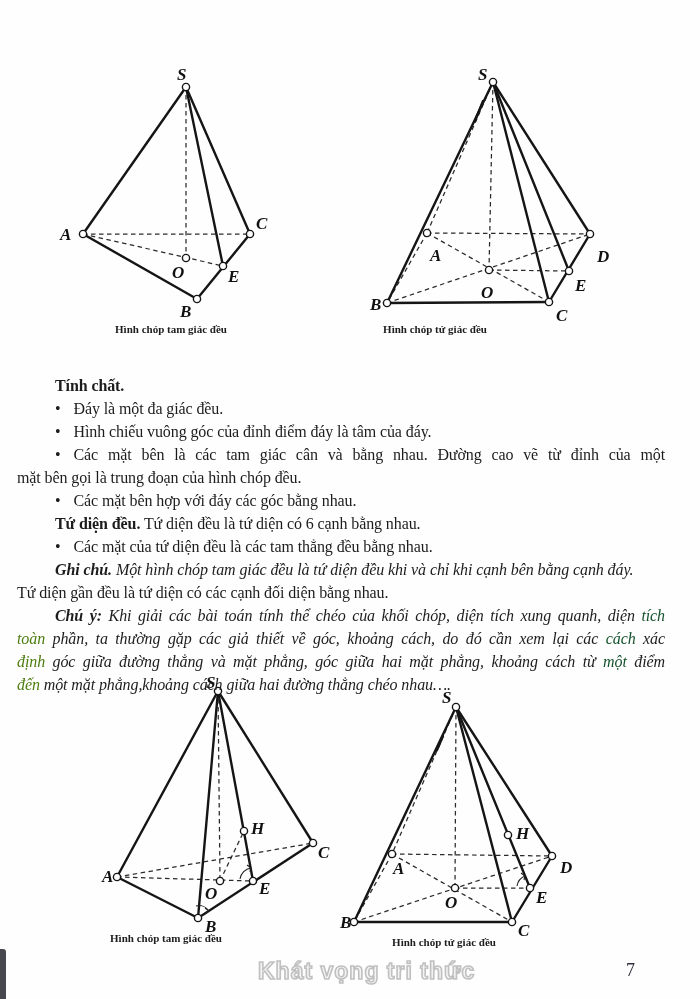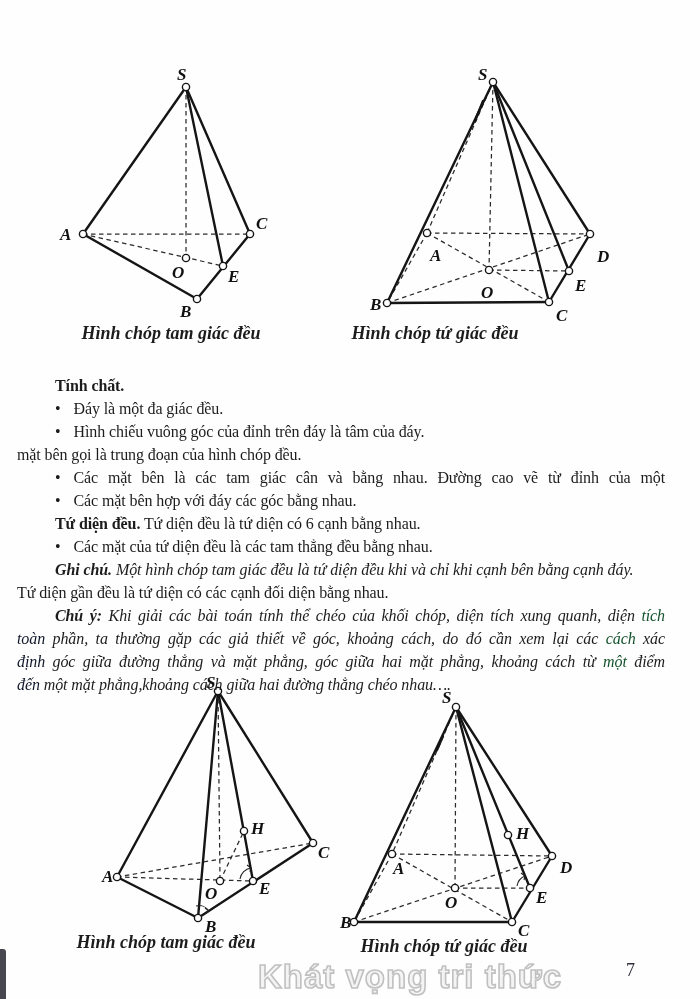--- a/index.html
+++ b/index.html
@@ -6,37 +6,37 @@
   #page{position:relative;width:700px;height:999px;margin:0 auto;background:#fefefe;overflow:hidden;
         font-family:"Liberation Serif",serif;}
   
   #text-block{position:absolute;left:17px;top:342px;width:648px;z-index:3;color:#1c1c1c;margin-top:32px;}
   .ln{white-space:nowrap;height:23px;line-height:23px;font-size:16px;text-align:justify;letter-spacing:-0.1px;}
   .ln.fill{text-align-last:justify;}
   .ln.ind{padding-left:38px;}
   .blt-g{padding-right:13px;}
   .b{font-weight:bold;}
   .i{font-style:italic;}
-  .tint{color:#0f172a;}
+  .tint{color:#4d7c0f;}
   .faded{color:#14532d;}
   
   #fig-svg{position:absolute;left:0;top:0;z-index:2;}
   .edge-s{stroke:#151515;stroke-width:2.4;stroke-linecap:round;}
   .edge-d{stroke:#2a2a2a;stroke-width:1.25;stroke-dasharray:4.5 3.5;fill:none;}
   .vtx{fill:#ffffff;stroke:#151515;stroke-width:1.4;}
   .vlabel{font-family:"Liberation Serif",serif;font-style:italic;font-weight:bold;font-size:17px;fill:#111111;}
   .arc{fill:none;stroke:#222222;stroke-width:1.1;}
   .fig-caption{position:absolute;z-index:3;width:240px;text-align:center;
-               font-family:"Liberation Serif",serif;font-style:italic;font-weight:bold;
-               font-size:18px;color:#1c1c1c;}
+               font-family:"Liberation Serif",serif;font-weight:bold;
+               font-size:11px;color:#1c1c1c;}
   
   .wm{position:absolute;z-index:1;font-family:"Liberation Sans",sans-serif;font-weight:bold;
       color:#f4f4f4;-webkit-text-stroke:1.6px #c0c0c0;white-space:nowrap;}
   #wm-logo{left:150px;top:886px;font-size:74px;letter-spacing:3px;}
-  #wm-slogan{left:258px;top:958px;font-size:33px;letter-spacing:1px;}
+  #wm-slogan{left:258px;top:958px;font-size:23px;letter-spacing:1px;}
   
   #page-num{position:absolute;left:626px;top:960px;font-size:18px;color:#2c2c3a;z-index:3;}
   #page-edge{position:absolute;left:0;top:949px;width:6px;height:50px;background:#47474f;z-index:4;
              border-radius:0 3px 0 0;}
 </style>
 </head>
 <body>
 
 <div id="page">
 
@@ -162,23 +162,23 @@
     </svg>
 
   <div class="fig-caption" style="left:51px;top:323px">Hình chóp tam giác đều</div>
   <div class="fig-caption" style="left:315px;top:323px">Hình chóp tứ giác đều</div>
   <div class="fig-caption" style="left:46px;top:932px">Hình chóp tam giác đều</div>
   <div class="fig-caption" style="left:324px;top:936px">Hình chóp tứ giác đều</div>
 
   <div id="text-block">
       <div class="ln ind"><span class="b">Tính chất.</span></div>
       <div class="ln ind"><span class="blt-g">•</span><span>Đáy là một đa giác đều.</span></div>
-      <div class="ln ind"><span class="blt-g">•</span><span>Hình chiếu vuông góc của đỉnh trên đáy là tâm của đáy.</span></div>
+      <div class="ln ind"><span class="blt-g">•</span><span>Hình chiếu vuông góc của đỉnh điểm đáy là tâm của đáy.</span></div>
+      <div class="ln ind fill"><span class="blt-g">•</span><span>Các mặt bên là các tam giác cân và bằng nhau. Đường cao vẽ từ đỉnh của một</span></div>
       <div class="ln"><span>mặt bên gọi là trung đoạn của hình chóp đều.</span></div>
-      <div class="ln ind fill"><span class="blt-g">•</span><span>Các mặt bên là các tam giác cân và bằng nhau. Đường cao vẽ từ đỉnh của một</span></div>
       <div class="ln ind"><span class="blt-g">•</span><span>Các mặt bên hợp với đáy các góc bằng nhau.</span></div>
       <div class="ln ind"><span class="b">Tứ diện đều.</span><span> Tứ diện đều là tứ diện có 6 cạnh bằng nhau.</span></div>
       <div class="ln ind"><span class="blt-g">•</span><span>Các mặt của tứ diện đều là các tam thẳng đều bằng nhau.</span></div>
       <div class="ln ind"><span class="b i">Ghi chú.</span><span class="i"> Một hình chóp tam giác đều là tứ diện đều khi và chỉ khi cạnh bên bằng cạnh đáy.</span></div>
       <div class="ln"><span>Tứ diện gần đều là tứ diện có các cạnh đối diện bằng nhau.</span></div>
       <div class="ln ind fill"><span class="b i">Chú ý:</span><span class="i"> Khi giải các bài toán tính thể chéo của khối chóp, diện tích xung quanh, diện </span><span class="i faded">tích</span></div>
       <div class="ln fill"><span class="i tint">toàn</span><span class="i"> phần, ta thường gặp các giả thiết về góc, khoảng cách, do đó cần xem lại các </span><span class="i faded">cách</span><span class="i"> xác</span></div>
       <div class="ln fill"><span class="i tint">định</span><span class="i"> góc giữa đường thẳng và mặt phẳng, góc giữa hai mặt phẳng, khoảng cách từ </span><span class="i faded">một</span><span class="i"> điểm</span></div>
       <div class="ln"><span class="i tint">đến</span><span class="i"> một mặt phẳng,khoảng cách giữa hai đường thẳng chéo nhau….</span></div>
     </div>

